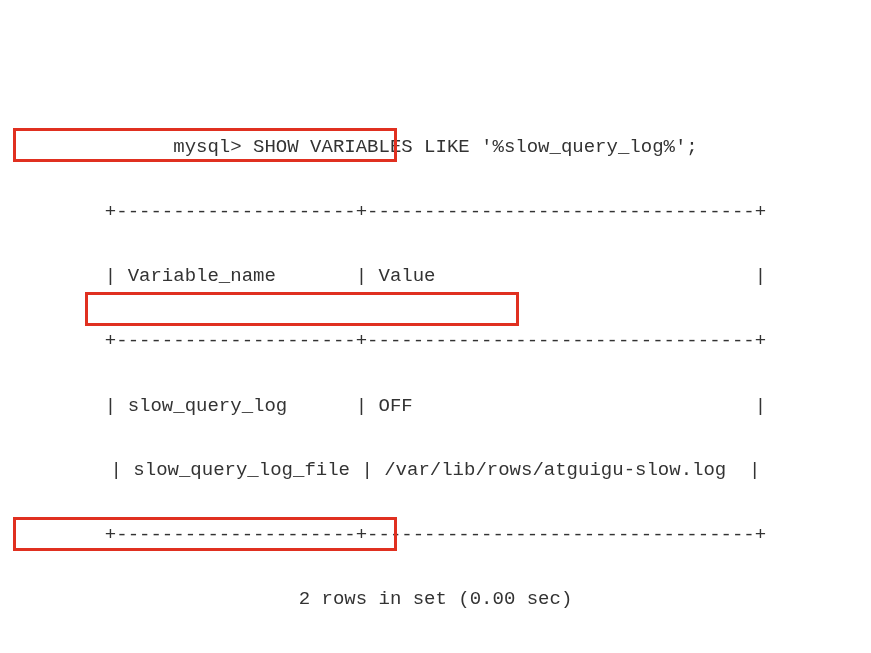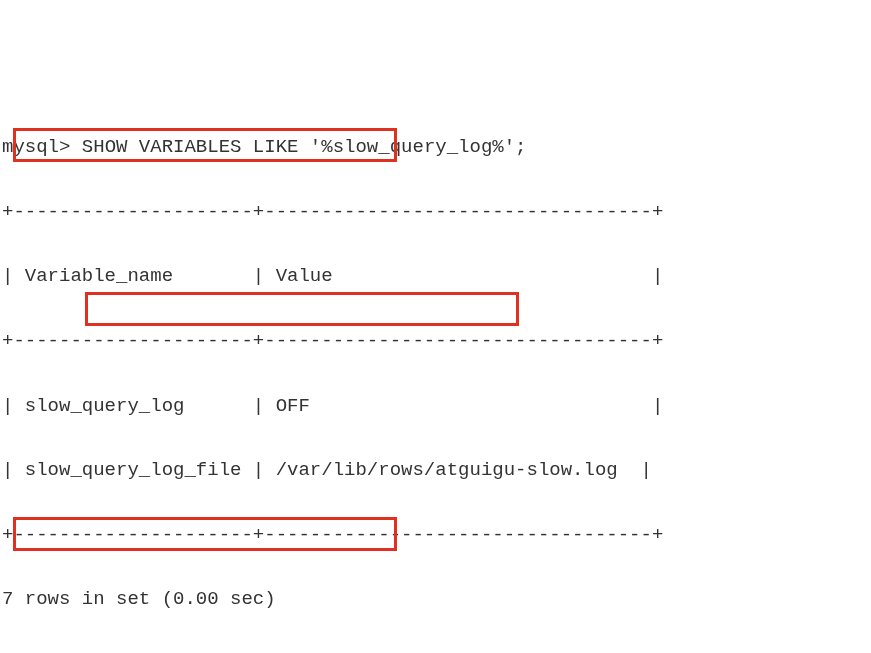--- a/index.html
+++ b/index.html
@@ -13,39 +13,40 @@
       line-height: 1.7;
       color: #333;
       background: #fff;
       padding: 2px;
       width: 871px;
       white-space: pre;
       position: relative;
     }
     .term-line {
       display: block;
+      text-align: center;
     }
     .highlight-box {
       border: 3px solid #e03020;
       position: absolute;
     }
   </style>
 </head>
 <body>
 
 
 
 <span class="term-line"><span>mysql&gt; </span><span>SHOW VARIABLES LIKE '%slow_query_log%';</span></span>
 <span class="term-line">+---------------------+----------------------------------+</span>
 <span class="term-line">| Variable_name       | Value                            |</span>
 <span class="term-line">+---------------------+----------------------------------+</span>
 <span class="term-line">| slow_query_log      | OFF                              |</span>
 <span class="term-line">| slow_query_log_file | /var/lib/rows/atguigu-slow.log  |</span>
 <span class="term-line">+---------------------+----------------------------------+</span>
-<span class="term-line">7 rows in set (0.00 sec)</span>
+<span class="term-line">2 rows in set (0.00 sec)</span>
 <span class="term-line"> </span>
 
 
 
 
 
 
 
 
 

